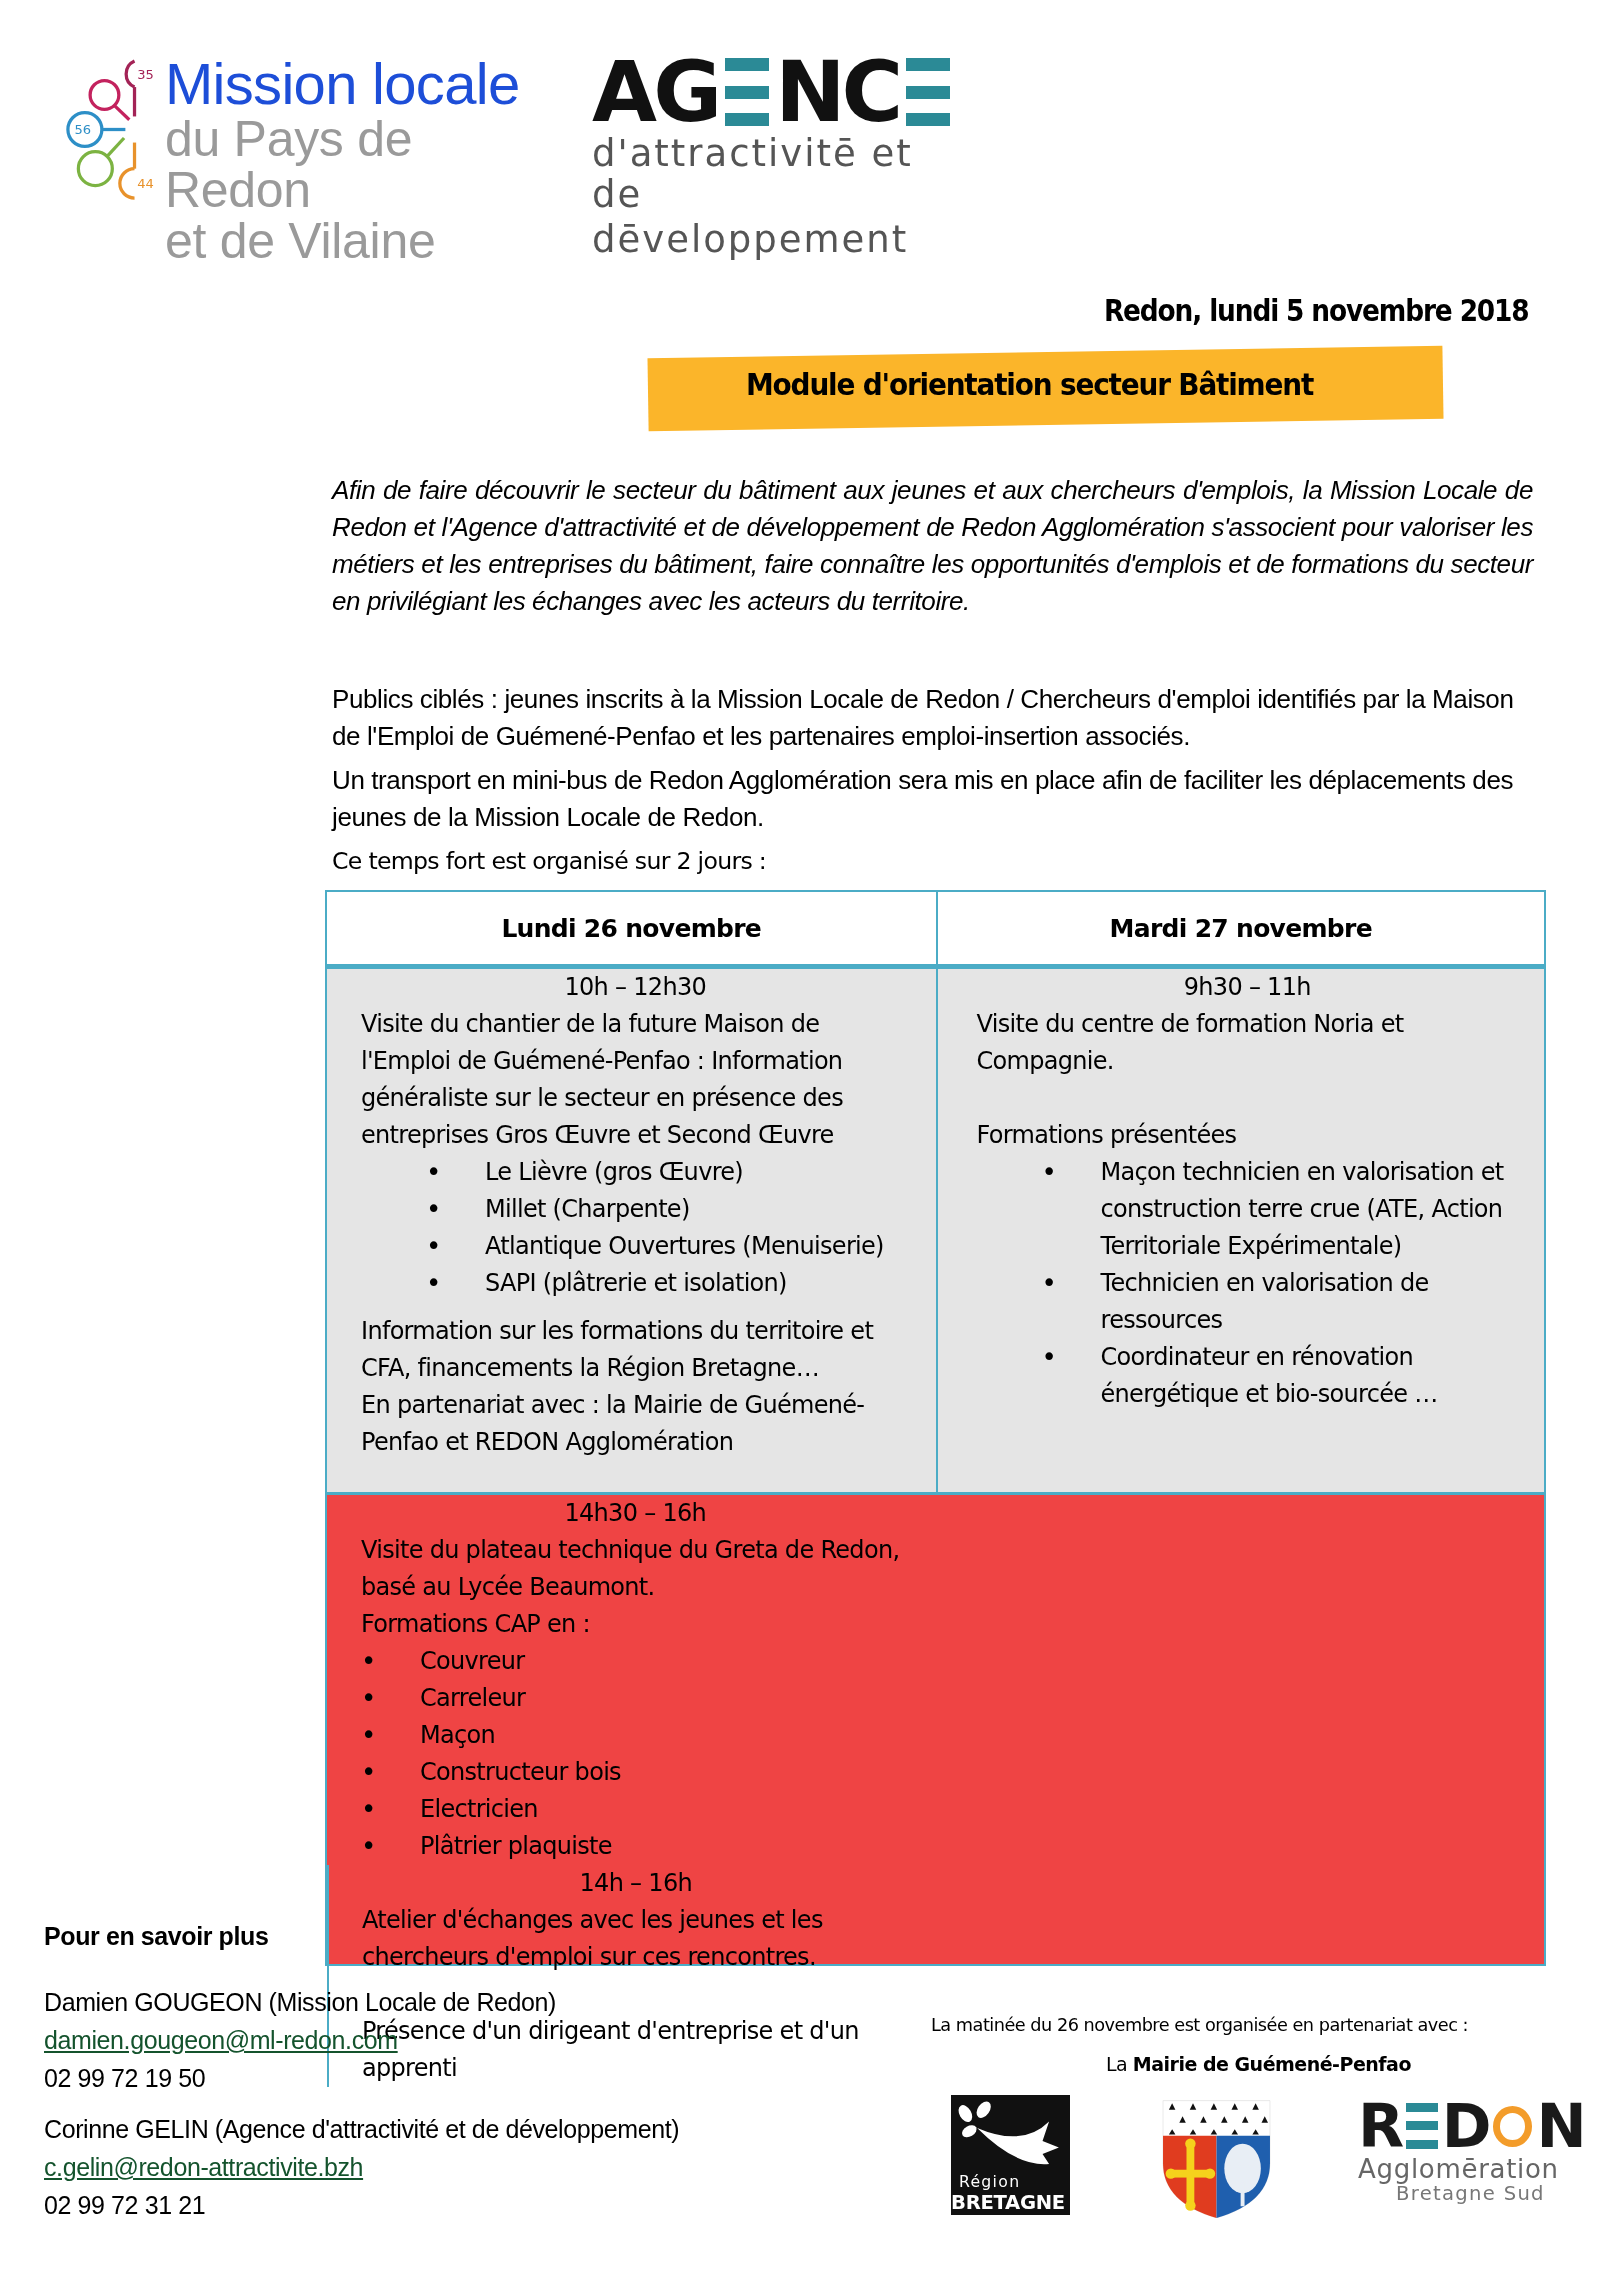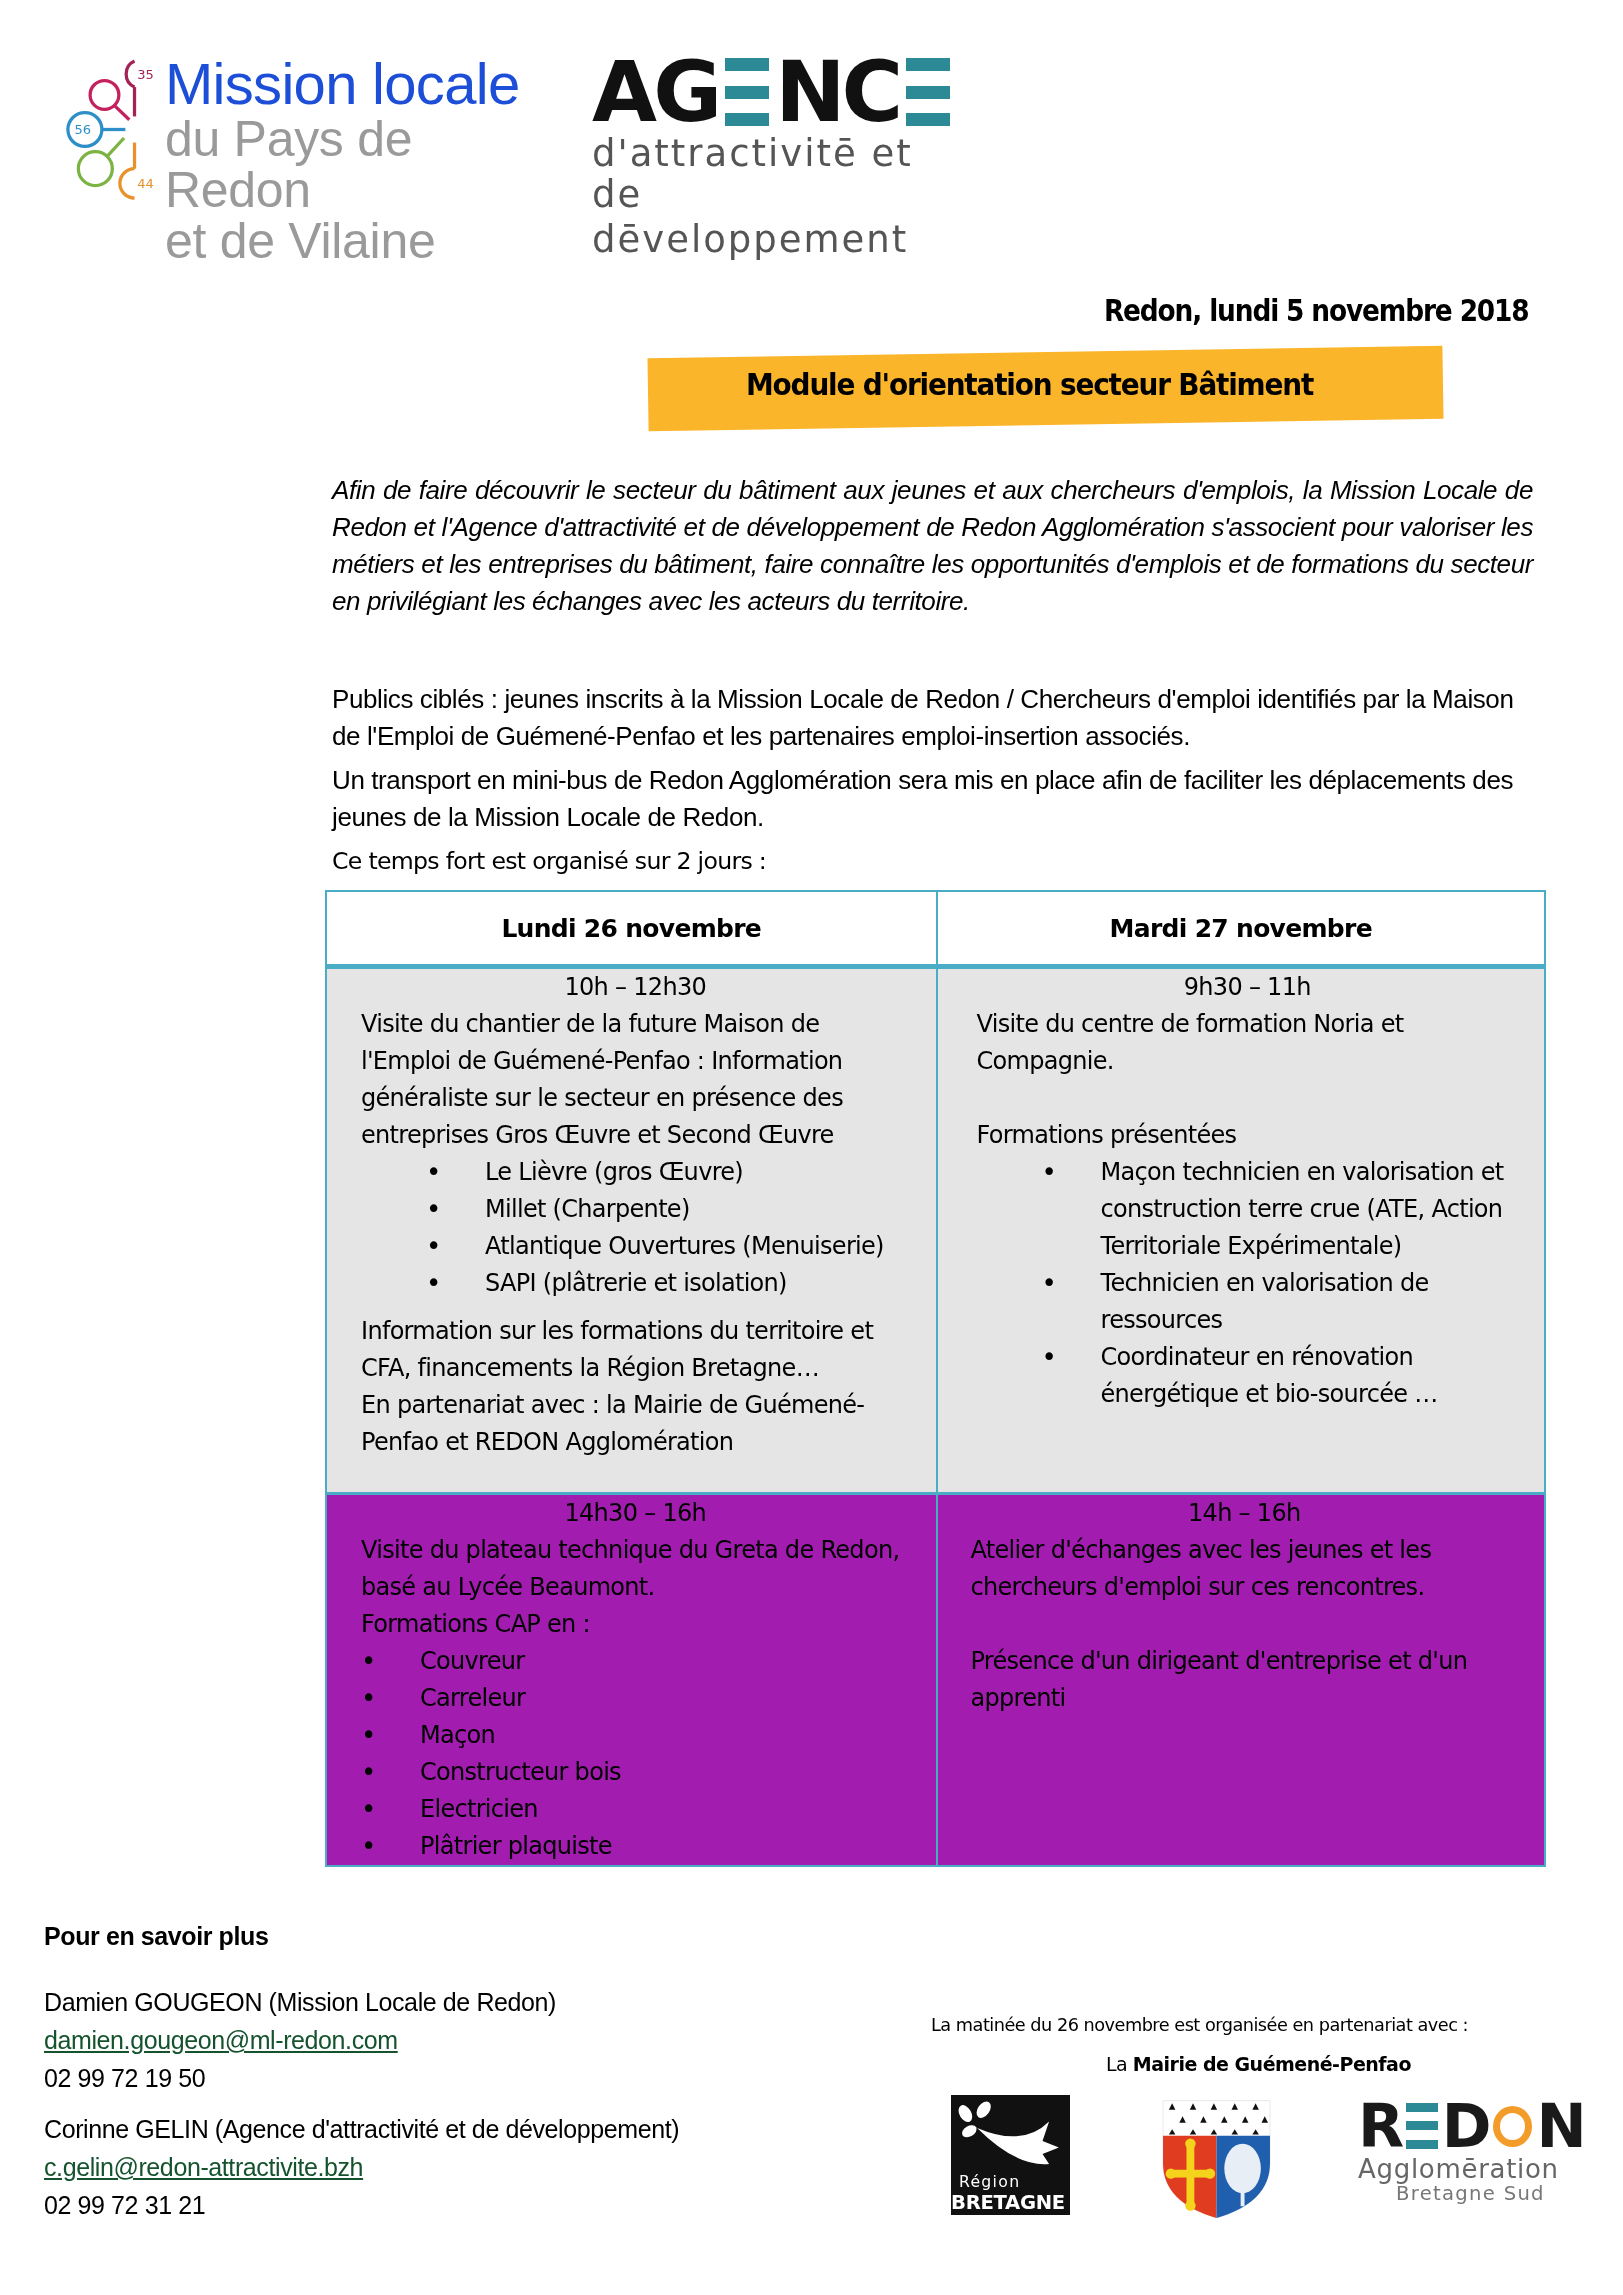--- a/index.html
+++ b/index.html
@@ -32,21 +32,21 @@
   .p-days { top: 843px; font-family: "DejaVu Sans", sans-serif; font-size: 23.6px; letter-spacing: -0.7px; }
 
   
   .schedule { position: absolute; left: 325px; top: 890px; width: 1221px; border: 2.6px solid #4bacc6; box-sizing: border-box; font-family: "DejaVu Sans", sans-serif; font-size: 24px; line-height: 37px; letter-spacing: -0.7px; }
   .row { display: flex; }
   .cell { width: 50%; box-sizing: border-box; position: relative; }
   .cell + .cell { border-left: 2px solid #4bacc6; }
   .row-head .cell { height: 72px; display: flex; align-items: center; justify-content: center; font-weight: bold; font-size: 25px; }
   .row-head { border-bottom: 5.2px solid #4bacc6; }
   .row-am { background: #e5e5e5; border-bottom: 3.3px solid #4bacc6; height: 523px; }
-  .row-pm { background: #a21caf; height: 370px; }
+  .row-pm { background: #ef4444; height: 469px; flex-direction: column; }
   .cell-body { padding: 0 26px 0 34px; }
   .cell-right .cell-body { padding: 0 26px 0 39px; }
   .time { text-align: center; }
   .blank { height: 37px; }
   ul.bullets { list-style: none; margin: 0; padding: 0 0 0 65px; }
   ul.bullets li { position: relative; padding-left: 59px; }
   ul.bullets li::before { content: "\2022"; position: absolute; left: 0; top: 0; font-size: 26px; }
   ul.bullets.flush { padding-left: 0; }
   .gap-sm { height: 10.5px; }
 

